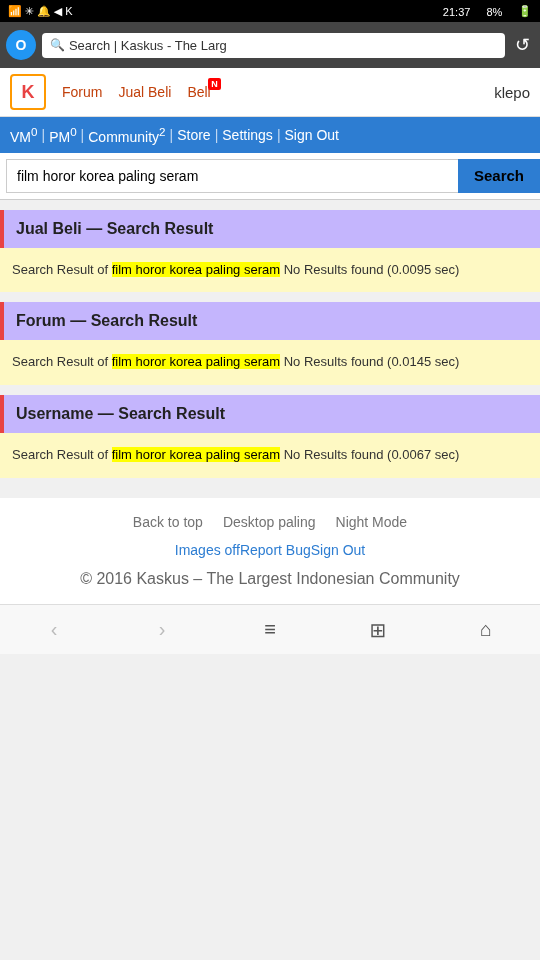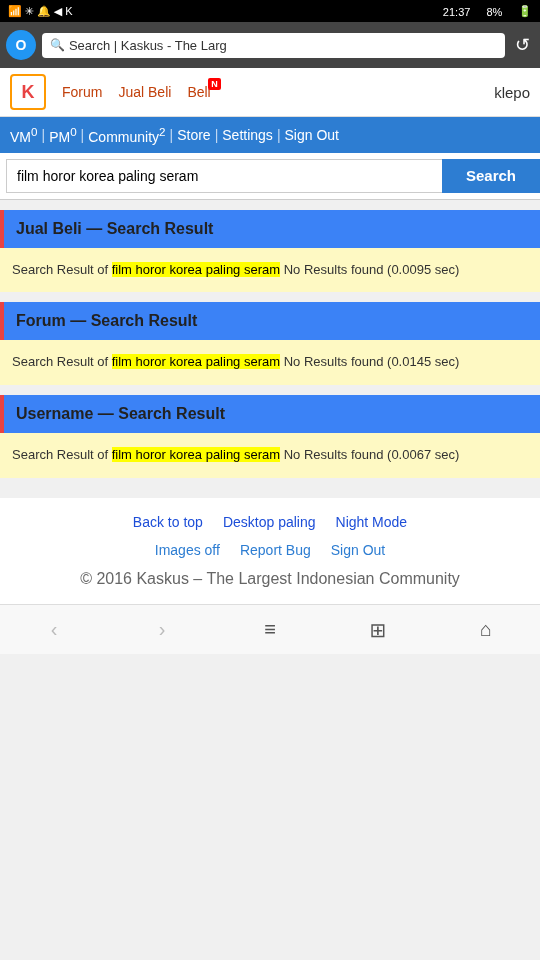--- a/index.html
+++ b/index.html
@@ -126,23 +126,23 @@
       flex: 1;
       border: 1px solid #ccc;
       border-right: none;
       padding: 8px 10px;
       font-size: 14px;
       outline: none;
       margin-left: 6px;
     }
     .search-btn {
       background: #2d7dd2;
-      color: #ffffff;
+      color: #000000;
       border: none;
-      padding: 8px 24px;
+      padding: 8px 16px;
       font-size: 15px;
       font-weight: bold;
       cursor: pointer;
     }
 
     
     .main-content {
       background: #f0f0f0;
       padding: 10px 0;
     }
@@ -151,21 +151,21 @@
     .result-section {
       background: white;
       margin-bottom: 10px;
     }
     .result-header {
       border-left: 4px solid #e84343;
       padding: 10px 12px;
       font-size: 16px;
       font-weight: bold;
       color: #222;
-      background: #3b82f6;
+      background: #c4b5fd;
     }
     .result-body {
       background: #fef9c3;
       padding: 12px 12px;
       font-size: 13px;
       color: #333;
       line-height: 1.6;
     }
     .highlight {
       background: #ffff00;
@@ -178,28 +178,27 @@
       padding: 16px 10px;
       text-align: center;
     }
     .footer-links-row {
       display: flex;
       justify-content: center;
       gap: 20px;
       margin-bottom: 12px;
     }
     .footer-links-row a {
-      color: #1d4ed8;
+      color: #737373;
       text-decoration: none;
       font-size: 14px;
     }
     .footer-links-row2 {
       display: flex;
       justify-content: center;
-      gap: 20px;
       margin-bottom: 12px;
     }
     .footer-links-row2 a {
       color: #2d7dd2;
       text-decoration: none;
       font-size: 14px;
     }
     .footer-copy {
       font-size: 16px;
       color: #666;

